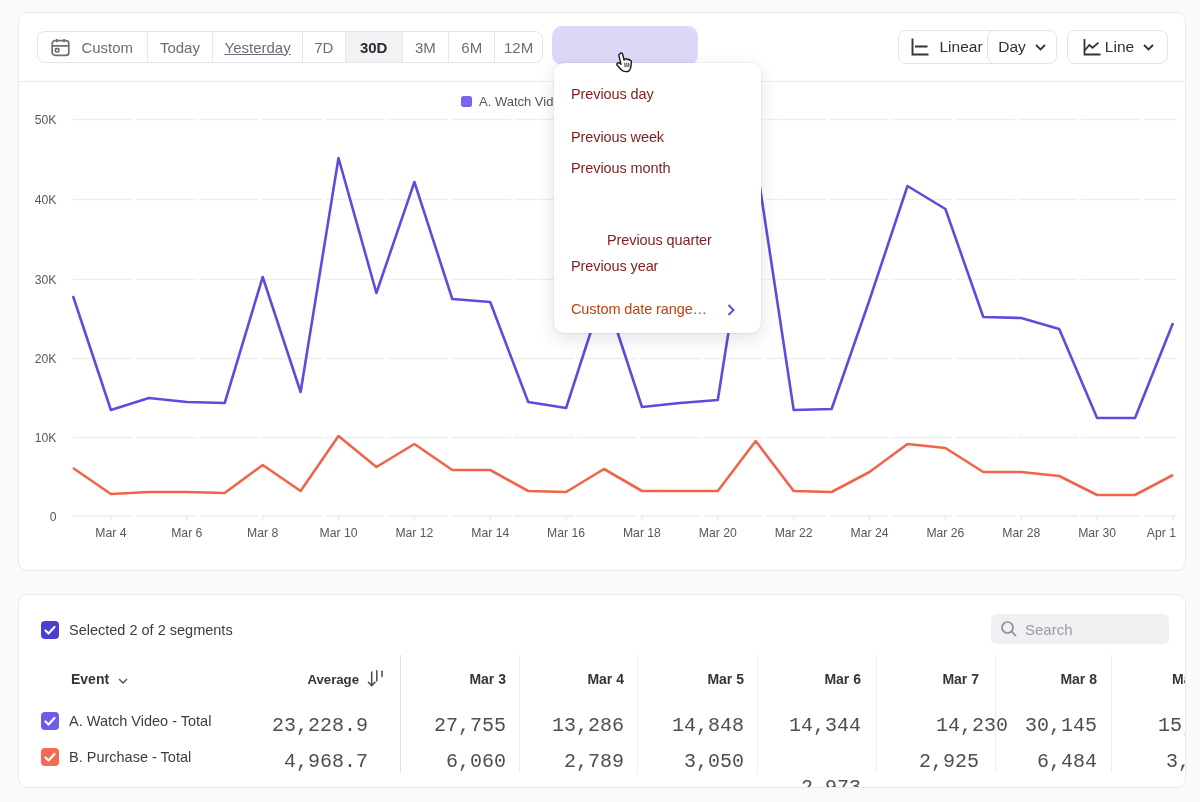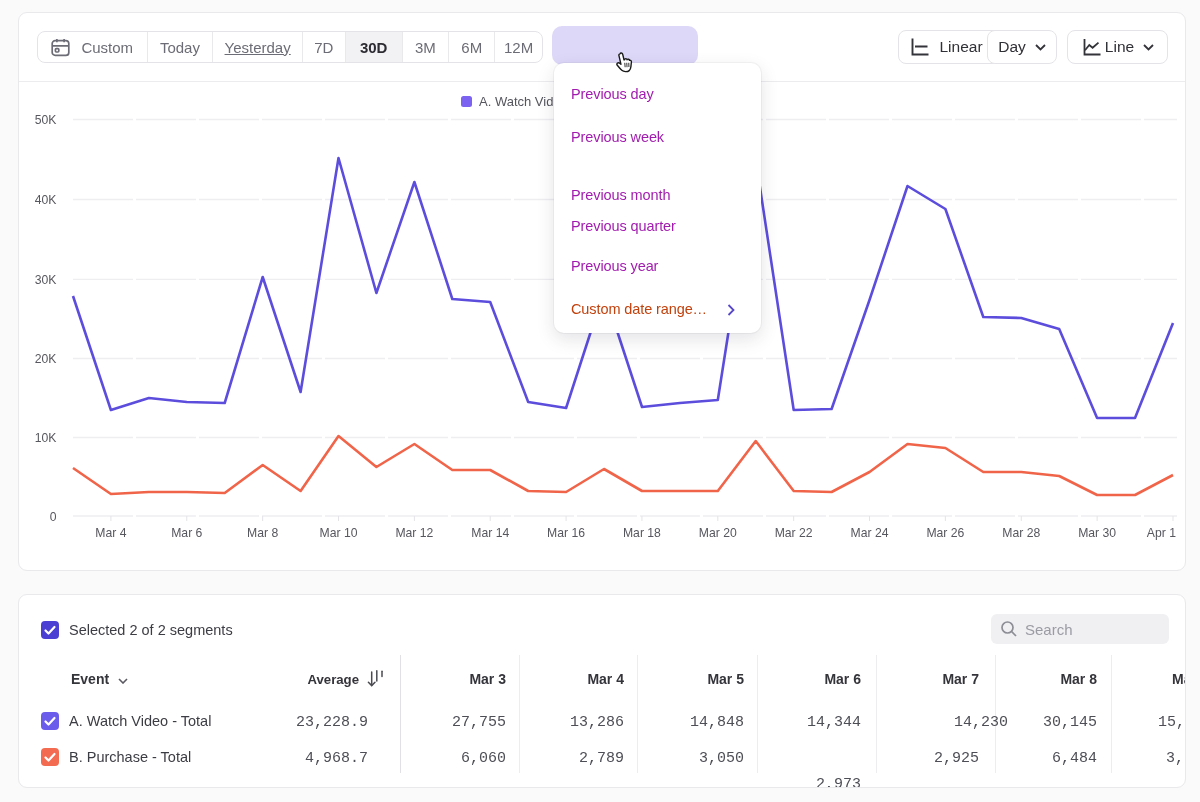--- a/index.html
+++ b/index.html
@@ -17,23 +17,23 @@
   #seg .active { background:#f2f2f4; color:#2c2c32; font-weight:bold; }
 
   .rbtn { position:absolute; top:17px; height:34px; border:1px solid #e4e4e8; border-radius:8px; background:#fff; display:flex; align-items:center; justify-content:center; color:#303037; font-size:15.5px; font-weight:500; }
 
   
   #cmp-halo { position:absolute; left:533px; top:13px; width:146px; height:39px; background:#ddd8f8; border-radius:10px; }
   #cmp-btn { position:absolute; left:535px; top:17px; width:141px; height:32px; border:1px solid #b1a4ec; border-radius:8px; display:flex; align-items:center; justify-content:center; color:#5243c4; font-size:14.5px; font-weight:bold; }
 
   
   #dd { position:absolute; left:554px; top:63px; width:207px; height:270px; background:#fff; border-radius:10px; box-shadow:0 0 0 1px rgba(0,0,0,0.04), 0 6px 18px rgba(40,40,60,0.13); z-index:30; }
-  #dd .item { position:absolute; left:17px; font-size:14.5px; letter-spacing:-0.1px; color:#a21caf; white-space:nowrap; }
-
-  .num { font-family:"Liberation Mono", monospace; font-size:15px; color:#4e4e57; }
+  #dd .item { position:absolute; left:17px; font-size:14.5px; letter-spacing:-0.1px; color:#7f1d1d; white-space:nowrap; }
+
+  .num { font-family:"Liberation Mono", monospace; font-size:20px; color:#4e4e57; }
   .colsep { position:absolute; top:60px; height:118px; width:1px; background:#ededf0; }
   .hdr { position:absolute; font-size:14px; font-weight:bold; color:#34343b; white-space:nowrap; }
   .vh { transform:translateX(-100%); }
 </style>
 </head>
 <body>
 <div id="page">
   <div id="card1" class="card">
     <div style="position:absolute;left:0;top:0;width:1168px;height:69px;border-bottom:1px solid #ececef;"></div>
     <div id="seg">
@@ -204,22 +204,22 @@
     <div class="num vh abs" style="left:842px;top:155px;margin-top:26px;">2,973</div>
     <div class="num vh abs" style="left:960px;top:155px;">2,925</div>
     <div class="num vh abs" style="left:1078px;top:155px;">6,484</div>
     <div class="num abs" style="left:1147px;top:155px;">3,319</div>
 
   </div>
 
   <div id="dd">
     <div class="item" style="top:23px;">Previous day</div>
     <div class="item" style="top:66px;">Previous week</div>
-    <div class="item" style="top:124px;">Previous month</div>
-    <div class="item" style="top:155px;">Previous quarter</div>
+    <div class="item" style="top:97px;">Previous month</div>
+    <div class="item" style="top:169px;margin-left:36px;">Previous quarter</div>
     <div class="item" style="top:194.5px;">Previous year</div>
     <div class="item" style="top:237.5px;color:#c2410c;">Custom date range…</div>
     <svg style="position:absolute;left:173px;top:241px;" width="8" height="12" viewBox="0 0 8 12" fill="none" stroke="#5747c9" stroke-width="1.8">
         <polyline points="1.5,1 6.5,6 1.5,11"></polyline>
       </svg>
   </div>
 
   <svg id="cursor" style="position:absolute;left:615px;top:52px;z-index:40;" width="19" height="21" viewBox="0 0 19 21">
     <path d="M4.9 1.8 Q5.6 0.5 6.8 1.1 Q7.5 1.5 7.8 2.7 L9.0 7.9 L9.6 7.8 Q9.7 6.6 10.8 6.6 Q11.8 6.6 12.1 7.7 Q12.5 7.0 13.4 7.2 Q14.3 7.4 14.5 8.4 Q15.1 8.0 15.8 8.5 Q16.5 9.0 16.4 10.0 L15.9 14.6 Q15.6 17.4 14.2 18.6 Q12.9 19.7 10.5 19.6 Q8.2 19.5 6.8 18.3 Q5.0 16.7 2.3 13.3 Q1.4 12.1 2.3 11.2 Q3.3 10.3 4.6 11.2 L5.9 12.2 L3.9 3.4 Q3.6 2.2 4.9 1.8 Z" fill="#fff" stroke="#1a1a1a" stroke-width="1.4" stroke-linejoin="round"></path>
     <g stroke="#1a1a1a" stroke-width="0.9" stroke-linecap="round">

